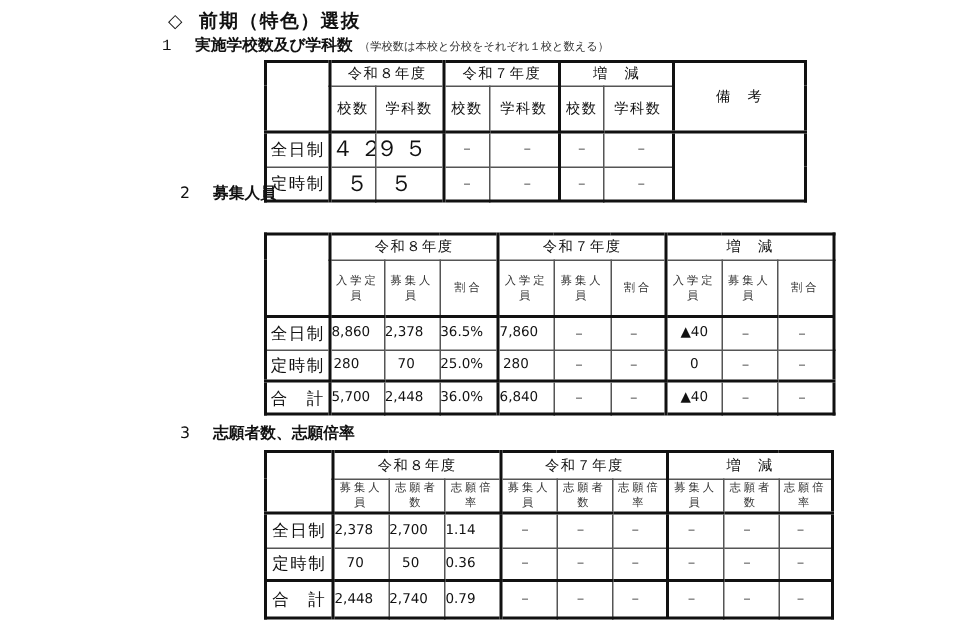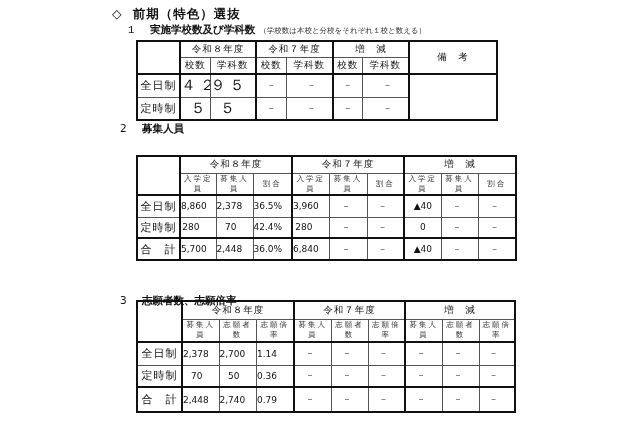--- a/index.html
+++ b/index.html
@@ -4,40 +4,40 @@
 <style>
   html, body { margin:0; padding:0; background:#ffffff; }
   body { width:640px; height:426px; position:relative; overflow:hidden;
          font-family:"DejaVu Sans", sans-serif; color:#111; }
   .abs { position:absolute; }
   .title { left:112px; top:6px; font-size:12.5px; font-weight:bold; letter-spacing:1px; white-space:nowrap; }
   .title .dia { margin-right:10px; font-weight:normal; }
   .sec { font-size:10.5px; font-weight:bold; white-space:nowrap; }
   .sec .num { display:inline-block; width:22px; font-weight:normal; }
   .sec .note { font-size:7.5px; font-weight:normal; color:#333; margin-left:4px; }
-  table { border-collapse:collapse; position:absolute; table-layout:fixed; }
+  table { border-collapse:collapse; position:absolute; table-layout:fixed;margin-left:40px; }
   td { border:1px solid #555; padding:0; font-size:9px; text-align:center; vertical-align:middle; overflow:hidden; white-space:nowrap; }
   td.r { text-align:right; padding-right:16px; }
   td.lbl { font-size:11px; letter-spacing:1px; }
   td.sm { font-size:7.5px; line-height:10px; letter-spacing:2px; color:#333; white-space:normal; }
   td.hd { font-size:9.5px; letter-spacing:1px; }
   .t1 td.big { font-size:15px; letter-spacing:4px;text-align:right; }
   .bR { border-right:2px solid #111 !important; }
   .bB { border-bottom:2px solid #111 !important; }
   table.outer { border:2px solid #111; }
   .dash { color:#333; }
 </style>
 </head>
 <body>
 
 <div class="abs title">
   <span class="dia">◇</span><span>前期（特色）選抜</span>
 </div>
 
-<div class="abs sec" style="left:128px; top:23px;font-family:Liberation Mono, monospace;">
+<div class="abs sec" style="left:108px; top:23px;font-family:Liberation Mono, monospace;">
   <span class="num">1</span><span>実施学校数及び学科数</span><span class="note">（学校数は本校と分校をそれぞれ１校と数える）</span>
 </div>
 
 <table class="outer t1" style="left:136px; top:40px; width:360px; height:80px;">
   <colgroup>
     <col style="width:43px">
       <col style="width:30px">
       <col style="width:46px">
     <col style="width:30px">
       <col style="width:47px">
@@ -46,21 +46,21 @@
       <col style="width:88px">
   </colgroup>
   <tbody>
       <tr style="height:16px">
     <td rowspan="2" class="bR bB"></td>
     <td colspan="2" class="hd bR">令和８年度</td>
     <td colspan="2" class="hd bR">令和７年度</td>
     <td colspan="2" class="hd bR">増　減</td>
     <td rowspan="2" class="hd bB">備　考</td>
   </tr>
-  <tr style="height:17px">
+  <tr style="height:31px">
     <td class="hd bB">校数</td>
     <td class="hd bB bR">学科数</td>
     <td class="hd bB">校数</td>
     <td class="hd bB bR">学科数</td>
     <td class="hd bB">校数</td>
     <td class="hd bB bR">学科数</td>
   </tr>
   <tr style="height:23px">
     <td class="lbl bR">全日制</td>
     <td class="big">４２</td>
@@ -100,48 +100,48 @@
       <col style="width:37px">
       <col style="width:38px">
   </colgroup>
   <tbody>
       <tr style="height:17px">
     <td rowspan="2" class="bR bB"></td>
     <td colspan="3" class="hd bR">令和８年度</td>
     <td colspan="3" class="hd bR">令和７年度</td>
     <td colspan="3" class="hd">増　減</td>
   </tr>
-  <tr style="height:22px">
+  <tr style="height:38px">
     <td class="sm bB">入学定員</td>
     <td class="sm bB">募集人員</td>
     <td class="sm bB bR">割合</td>
     <td class="sm bB">入学定員</td>
     <td class="sm bB">募集人員</td>
     <td class="sm bB bR">割合</td>
     <td class="sm bB">入学定員</td>
     <td class="sm bB">募集人員</td>
     <td class="sm bB">割合</td>
   </tr>
   <tr style="height:22px">
     <td class="lbl bR">全日制</td>
     <td class="r">8,860</td>
     <td class="r">2,378</td>
     <td class="r bR">36.5%</td>
-    <td class="r">3,960</td>
+    <td class="r">7,860</td>
     <td class="r dash">－</td>
     <td class="r dash bR">－</td>
     <td>▲40</td>
     <td class="r dash">－</td>
     <td class="r dash">－</td>
   </tr>
   <tr style="height:21px">
     <td class="lbl bR bB">定時制</td>
     <td class="r bB">280</td>
     <td class="r bB">70</td>
-    <td class="r bR bB">42.4%</td>
+    <td class="r bR bB">25.0%</td>
     <td class="r bB">280</td>
     <td class="r dash bB">－</td>
     <td class="r dash bR bB">－</td>
     <td class="bB">0</td>
     <td class="r dash bB">－</td>
     <td class="r dash bB">－</td>
   </tr>
   <tr style="height:22px">
     <td class="lbl bR">合　計</td>
     <td class="r">5,700</td>
@@ -150,21 +150,21 @@
     <td class="r">6,840</td>
     <td class="r dash">－</td>
     <td class="r dash bR">－</td>
     <td>▲40</td>
     <td class="r dash">－</td>
     <td class="r dash">－</td>
   </tr>
 </tbody>
   </table>
 
-<div class="abs sec" style="left:120px; top:294px;">
+<div class="abs sec" style="left:120px; top:282px;">
   <span class="num">3</span><span>志願者数、志願倍率</span>
 </div>
 
 <table class="outer" style="left:136px; top:300px; width:378px; height:111px;">
   <colgroup>
     <col style="width:45px">
     <col style="width:37px">
       <col style="width:37px">
       <col style="width:38px">
     <col style="width:37px">

